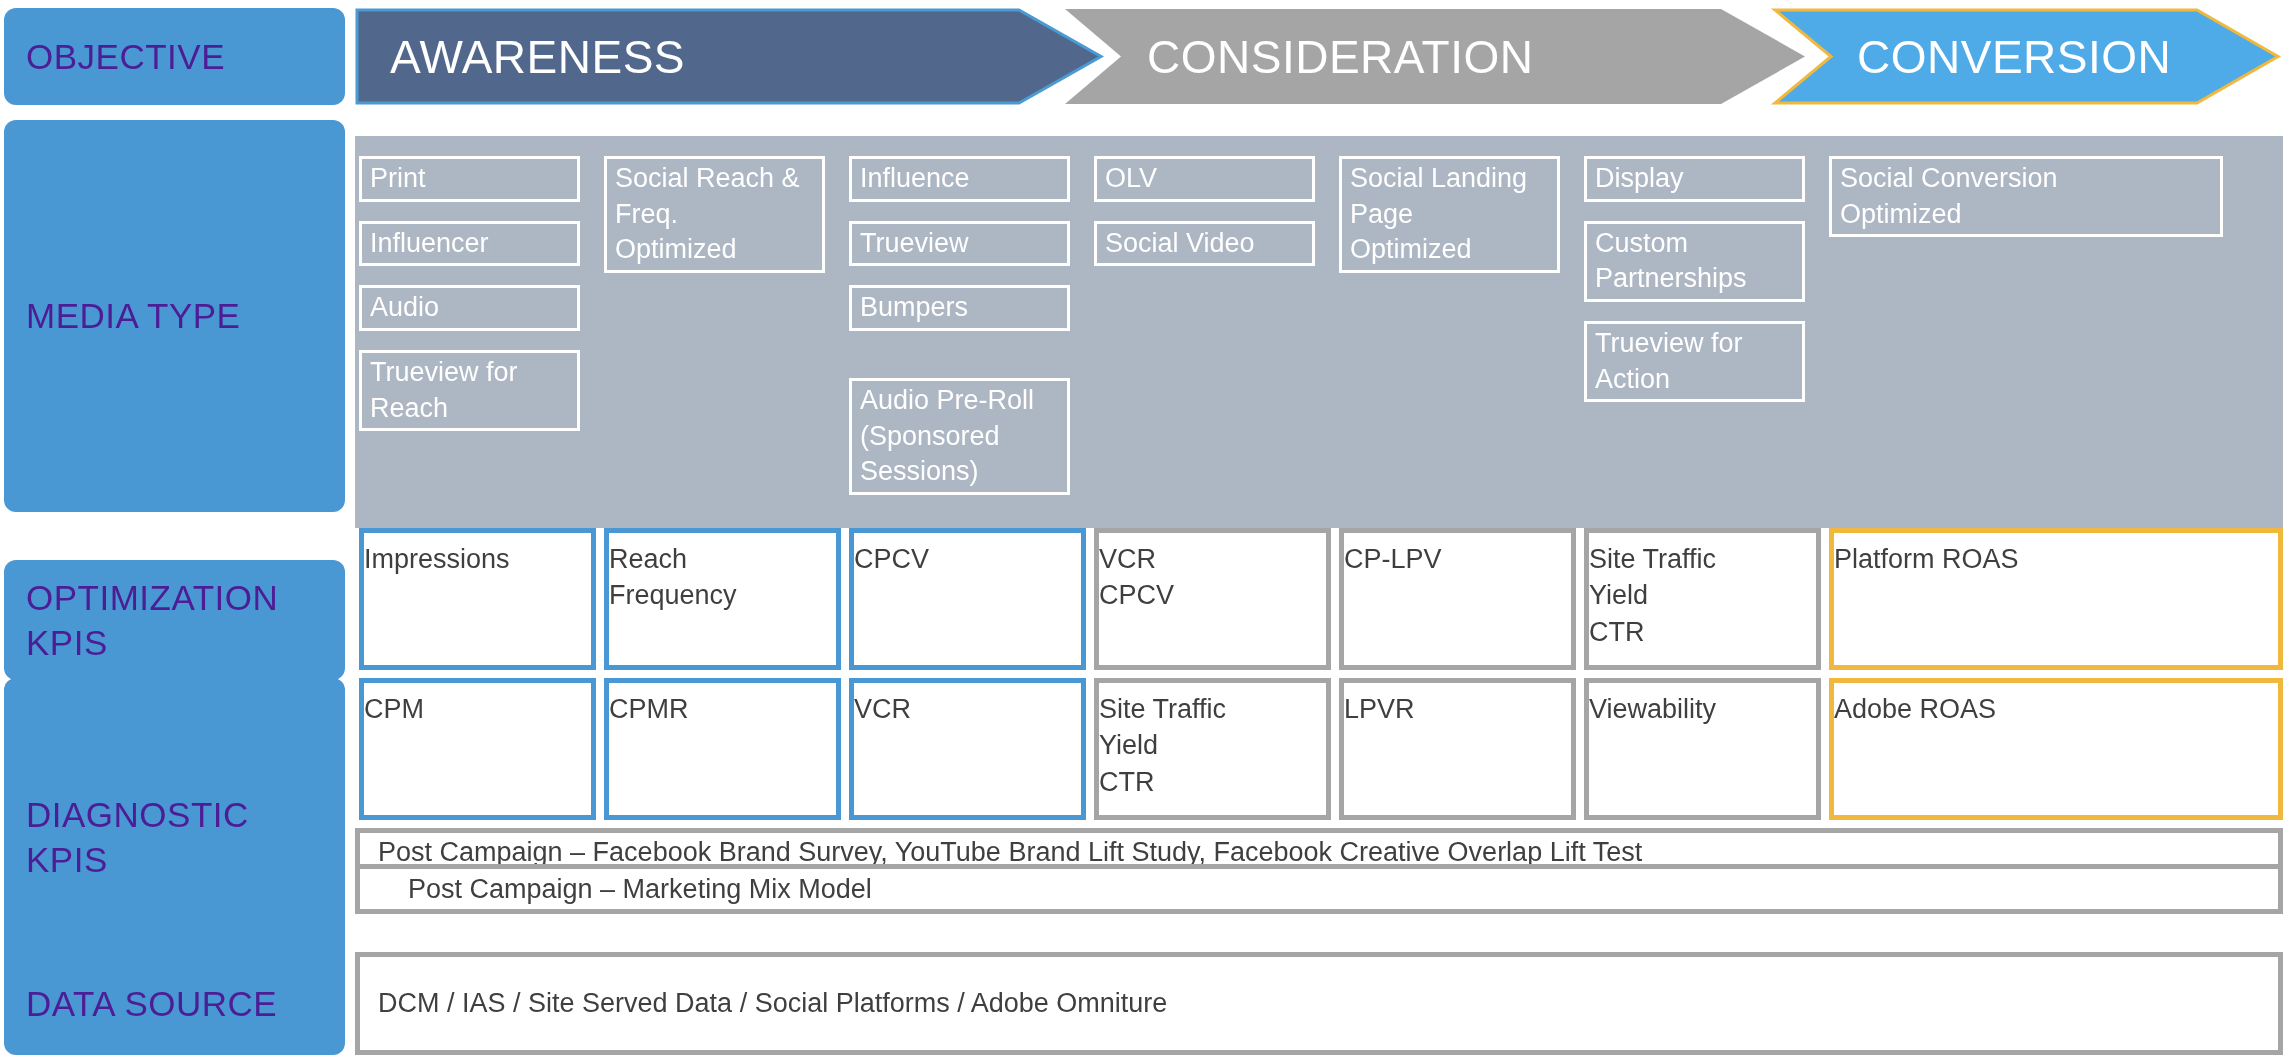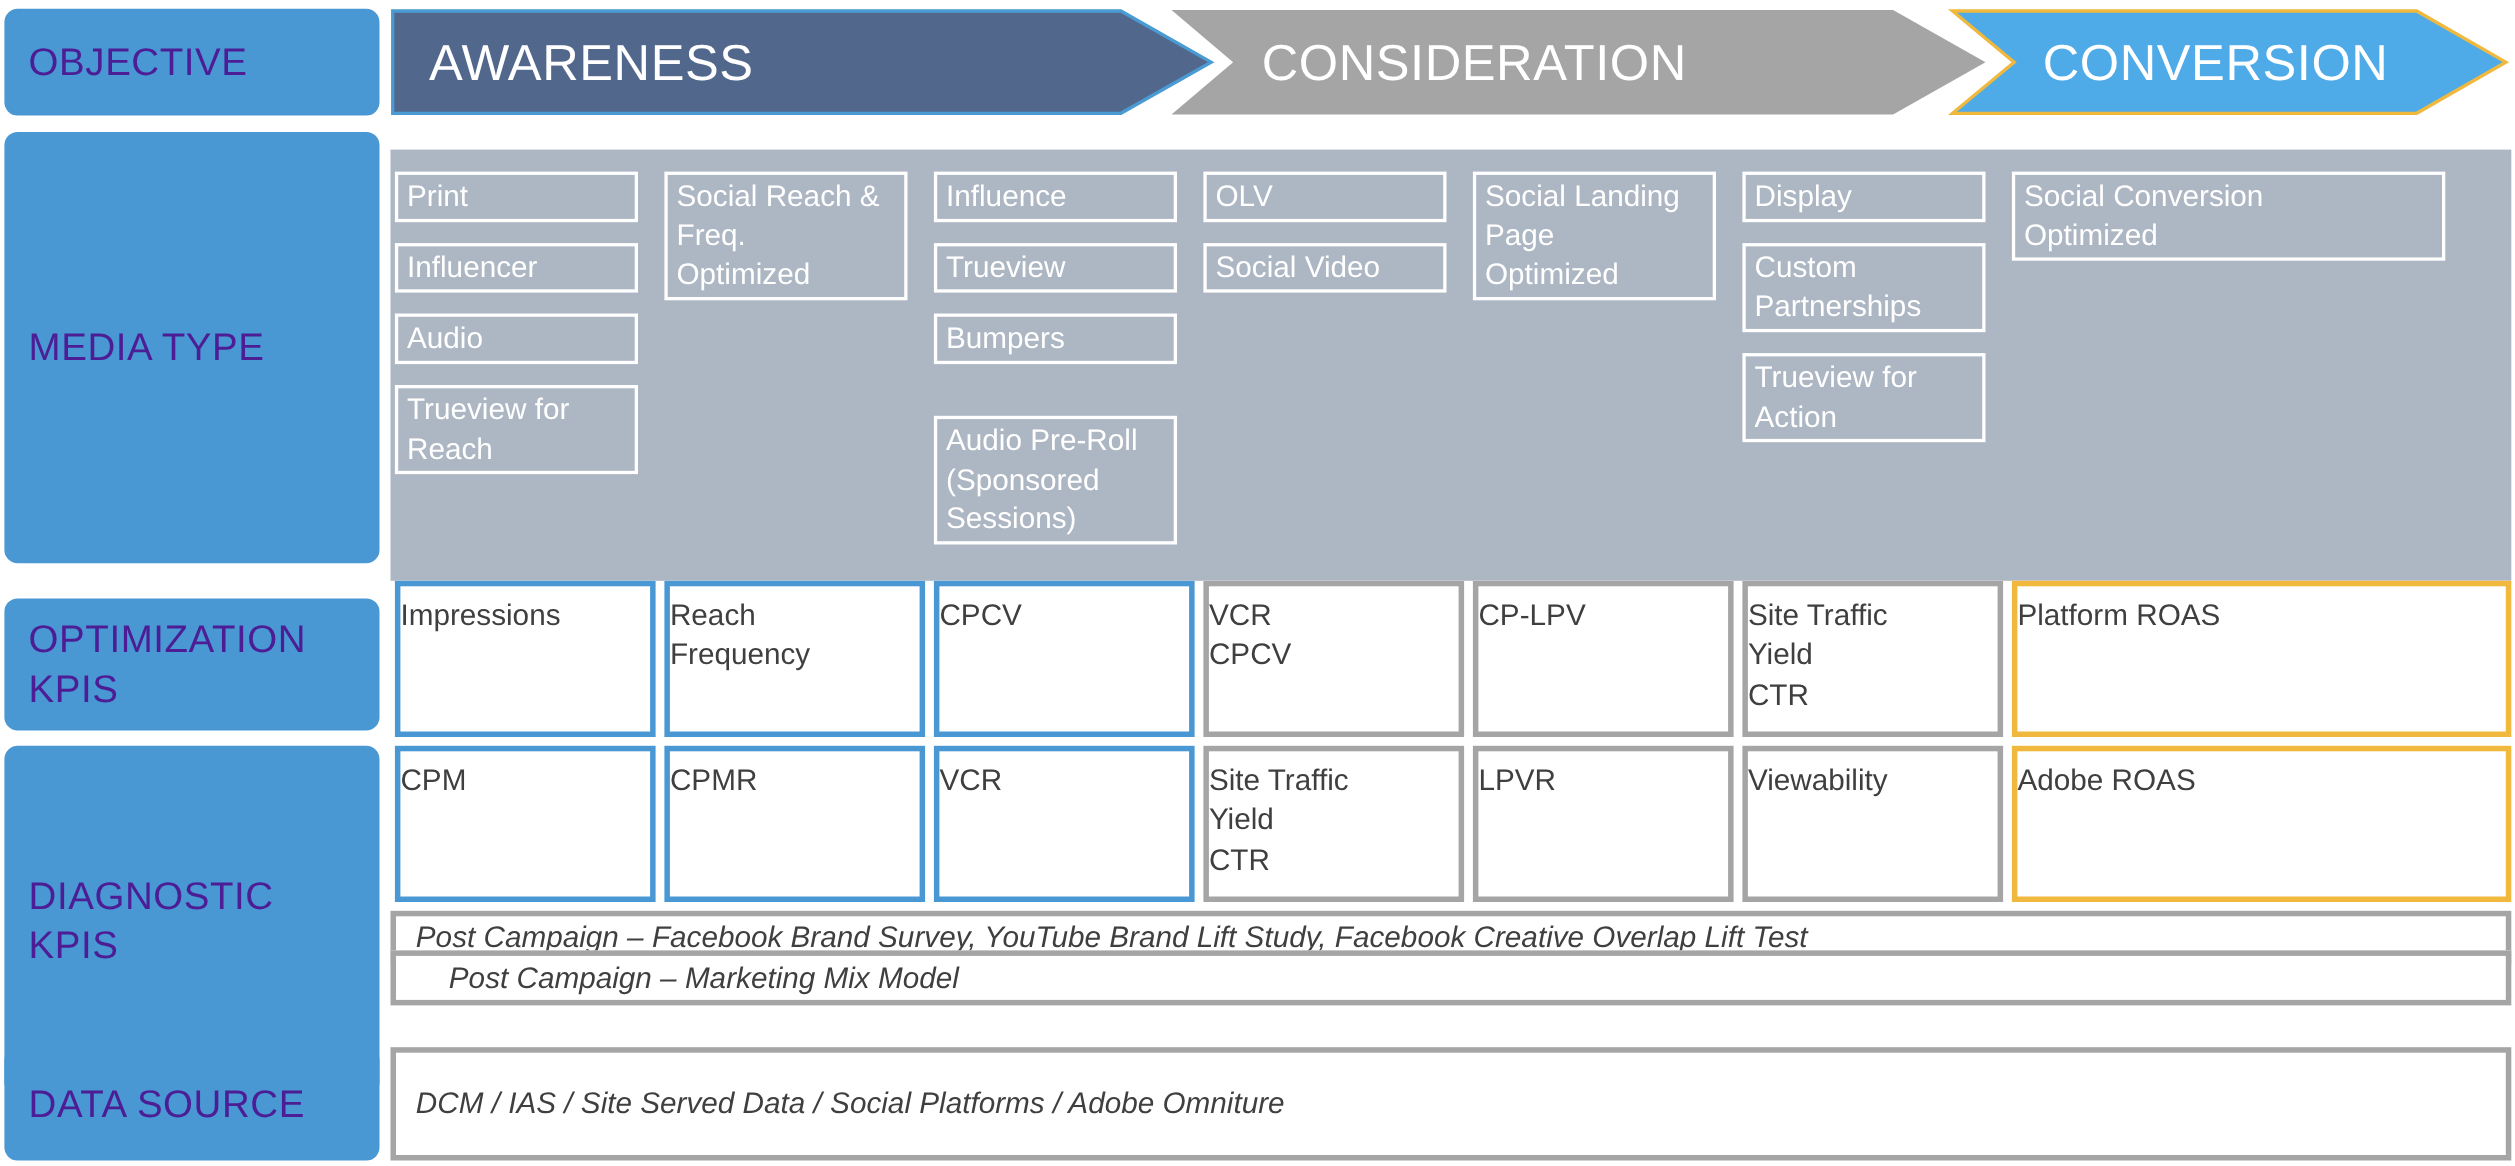--- a/index.html
+++ b/index.html
@@ -8,21 +8,21 @@
   
   .label-box {
     position: absolute; left: 4px; width: 341px;
     background: #4a98d3; color: #4c1d95;
     font-size: 35px; letter-spacing: .5px; line-height: 1.3;
     display: flex; align-items: center;
     padding-left: 22px; padding-right: 10px; box-sizing: border-box; border-radius: 12px;
   }
   .lb-objective { top: 8px;   height: 97px; }
   .lb-media     { top: 120px; height: 392px; }
-  .lb-opt       { top: 544px; height: 120px; }
+  .lb-opt       { top: 560px; height: 120px; }
   .lb-diag      { top: 678px; height: 318px; }
   .lb-data      { top: 952px; height: 103px; }
 
   
   .arrows { position: absolute; left: 355px; top: 8px; width: 1928px; height: 97px; }
   .arrows svg { display: block; }
   .arrow-label {
     position: absolute; top: 50%; transform: translateY(-50%);
     color: #ffffff; font-size: 46px; letter-spacing: .5px; white-space: nowrap;
   }
@@ -62,21 +62,21 @@
   }
   .b-blue { border-color: #4a98d3; }
   .b-gray { border-color: #a5a5a5; }
   .b-gold { border-color: #f0b93d; }
 
   
   .bar, .data-box {
     position: absolute; left: 355px; width: 1928px;
     background: #ffffff; border: 5px solid #a5a5a5; color: #3f3f3f;
     font-size: 27px; display: flex; align-items: center;
-    padding-left: 18px; box-sizing: border-box; font-style: italic;
+    padding-left: 18px; box-sizing: border-box;
   }
   .bar1 { top: 828px; height: 49px; }
   .bar2 { top: 864px; height: 50px; padding-left: 48px; }
   .data-box { top: 952px; height: 103px; }
 </style>
 </head>
 <body>
 
 <div class="canvas">
 

